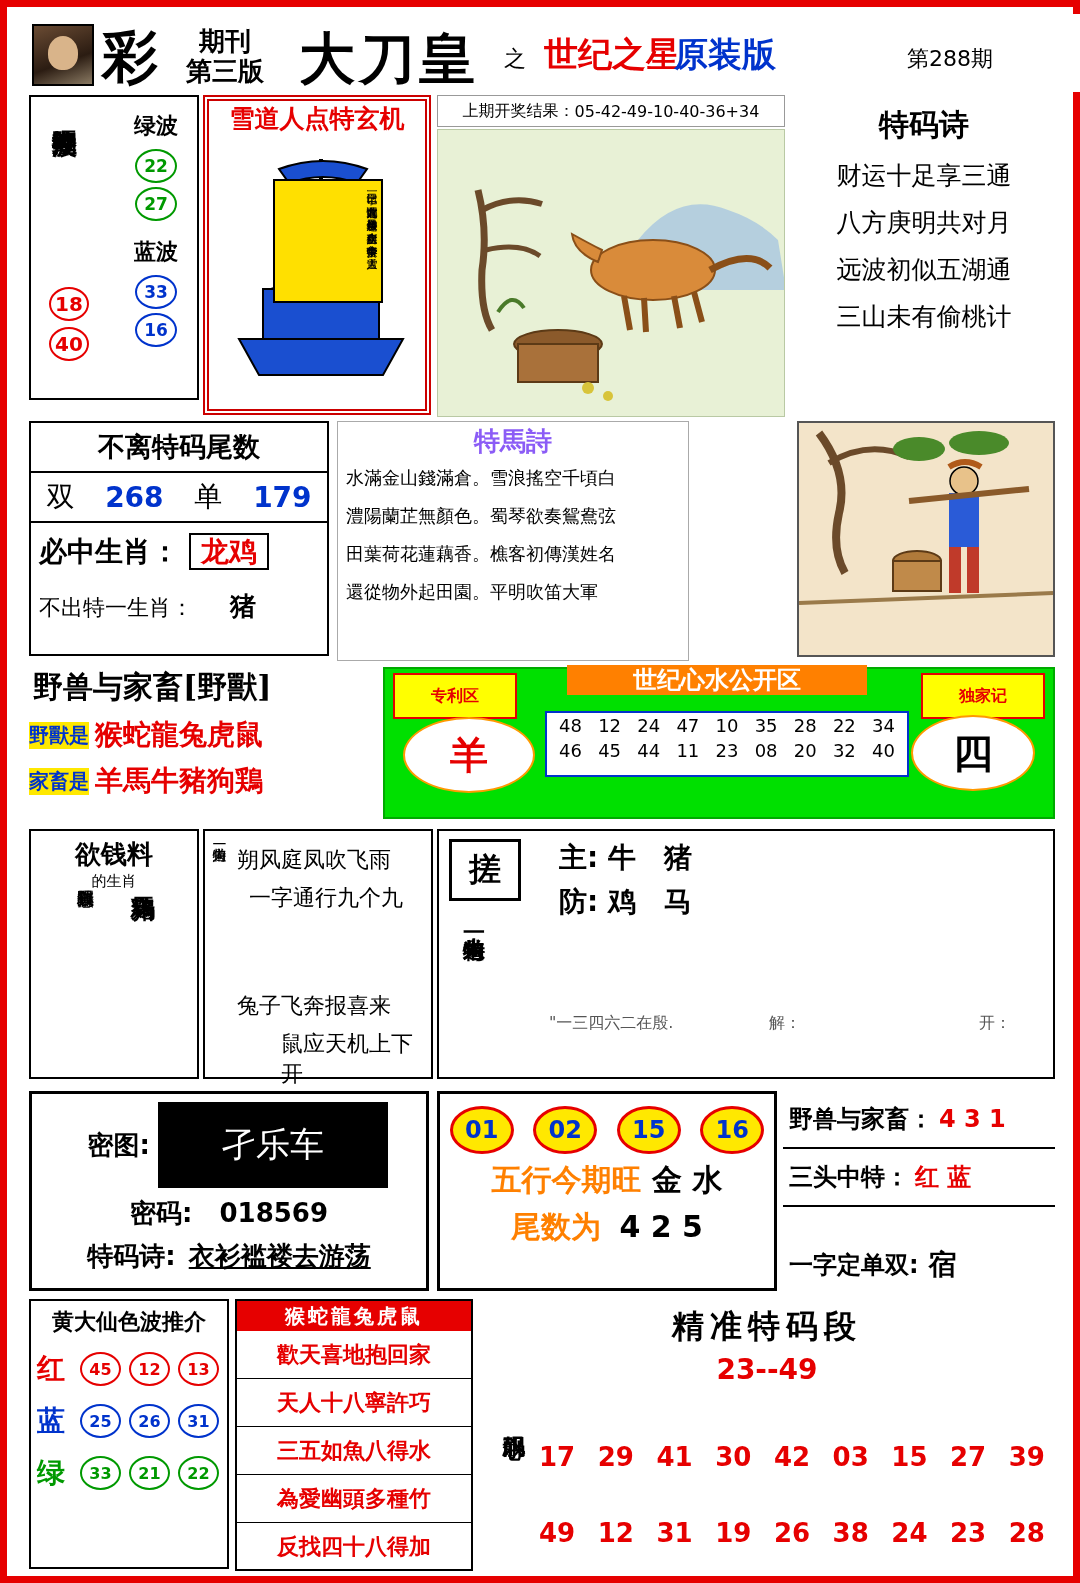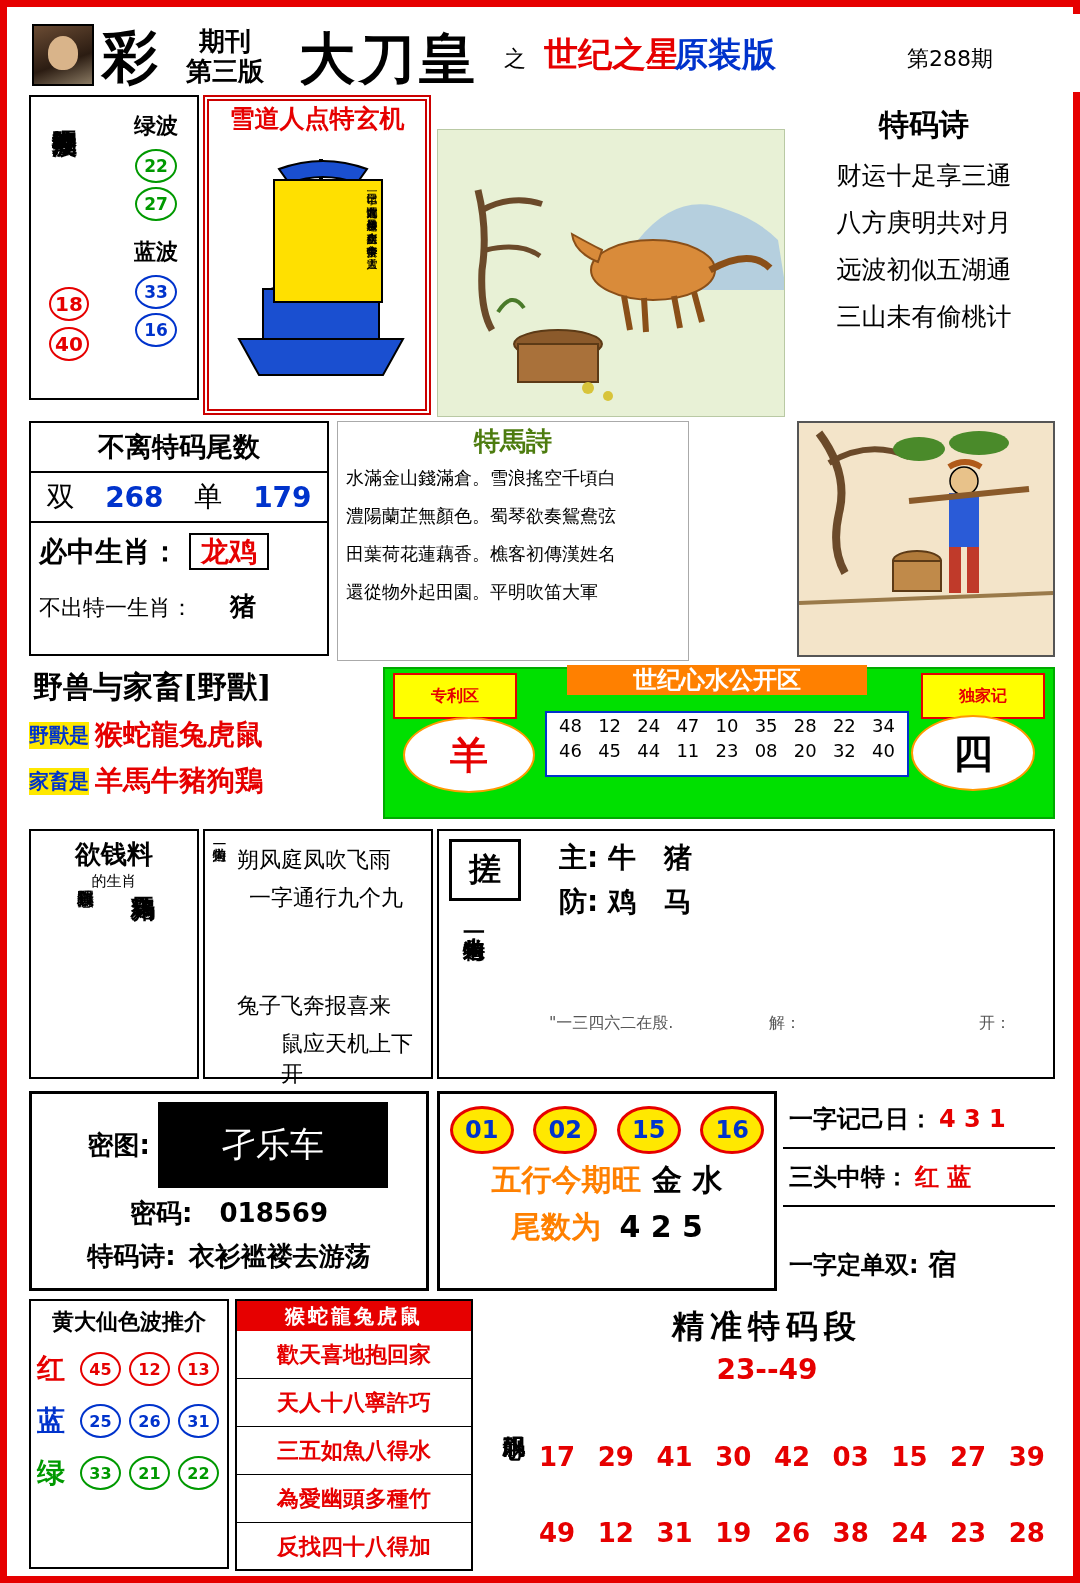--- a/index.html
+++ b/index.html
@@ -57,21 +57,21 @@
   #tema-shi .line{font-size:25px;text-align:center;line-height:47px;font-family:"DejaVu Serif","Liberation Serif",serif;}
 
   
   #weishu-box{left:22px;top:414px;width:300px;height:235px;}
   #weishu-title{font-size:27px;font-weight:bold;text-align:center;padding-top:6px;}
   #weishu-nums{border-top:2px solid #000;border-bottom:2px solid #000;margin-top:6px;height:48px;display:flex;align-items:center;justify-content:space-around;font-size:28px;}
   #bizhong{font-size:28px;font-weight:bold;padding:10px 0 0 8px;}
   #buchu{font-size:22px;padding:18px 0 0 8px;}
 
   #tema-fu{left:330px;top:414px;width:352px;height:240px;background:#fff;border:1px solid #aaa;}
-  #tema-fu .ttl{text-align:center;font-size:26px;font-weight:bold;color:#4d7c0f;padding-top:2px;}
+  #tema-fu .ttl{text-align:center;font-size:26px;font-weight:bold;color:#8b5cf6;padding-top:2px;}
   #tema-fu .poem{font-size:18px;line-height:30px;padding:4px 8px;font-family:"DejaVu Serif","Liberation Serif",serif;}
 
   #pic2{left:790px;top:414px;width:258px;height:236px;background:#f2e2c8;border:2px solid #555;overflow:hidden;}
 
   
   #beast-box{left:22px;top:656px;width:350px;height:160px;}
   #beast-title{font-size:30px;font-weight:bold;font-family:"DejaVu Serif","Liberation Serif",serif;padding:4px 0 0 4px;}
   .beast-row{display:flex;align-items:center;margin-top:8px;}
   .beast-tag{font-size:20px;font-weight:bold;color:#0033cc;margin-right:6px;}
   .beast-vals{font-size:28px;font-weight:bold;color:#e60000;}
@@ -181,20 +181,24 @@
         <rect x="100" y="20" width="4" height="130" fill="#000"></rect>
         <path d="M60 30 q44 -16 88 0 l-10 14 q-34 -12 -68 0 Z" fill="#1a4fd0" stroke="#000" stroke-width="2"></path>
         <path d="M52 150 q50 -18 100 0" fill="none" stroke="#000" stroke-width="2"></path>
       </svg>
       <div id="boat-sail">
         <div class="sailtxt vtext">一字记己日 北方歌谣南方调 庆马年日进斗金赖 众生所归欢喜 荣华富贵今中事 雪道人</div>
       </div>
     </div>
   </div>
 
+  <div class="abs ctr" id="lastdraw">
+    <span id="lastdraw-text">上期开奖结果：</span>
+    <span style="font-size:16px;">05-42-49-10-40-36+34</span>
+  </div>
 
   <div class="abs" id="pic1">
     <svg width="348" height="288" viewBox="0 0 348 288">
       <rect width="348" height="288" fill="#e8f1d6"></rect>
       <path d="M200 110 q40 -50 90 -30 q30 10 50 30 L348 160 L200 160 Z" fill="#a7c7e0" opacity="0.8"></path>
       <path d="M40 60 q10 40 4 80 q-2 40 10 60" stroke="#6b4a2a" stroke-width="7" fill="none"></path>
       <path d="M44 80 q30 -16 60 -6" stroke="#6b4a2a" stroke-width="6" fill="none"></path>
       <path d="M48 120 q34 -8 54 6" stroke="#6b4a2a" stroke-width="5" fill="none"></path>
       <ellipse cx="215" cy="140" rx="62" ry="30" fill="#d98b3a" stroke="#8a4f18" stroke-width="2"></ellipse>
       <path d="M272 140 q40 -22 60 -2" stroke="#8a4f18" stroke-width="7" fill="none"></path>
@@ -340,21 +344,21 @@
     <div id="mitu-row">
       <div id="mitu-label">密图:</div>
       <div id="mitu-img">孑乐车</div>
     </div>
     <div id="mima-row">
       <span>密码:</span>
       <span style="margin-left:18px;">018569</span>
     </div>
     <div id="temashi-row">
       <span>特码诗:</span>
-      <span style="margin-left:4px;">衣衫褴褛去游荡</span>
+      <span style="margin-left:4px;text-decoration:underline;">衣衫褴褛去游荡</span>
     </div>
   </div>
 
   <div class="abs" id="balls-box">
     <div style="display:flex;justify-content:space-around;padding-top:12px;">
       <div class="bigball">01</div>
       <div class="bigball">02</div>
       <div class="bigball">15</div>
       <div class="bigball">16</div>
     </div>
@@ -363,21 +367,21 @@
       <span style="color:#000;">金 水</span>
     </div>
     <div id="weishu2">
       <span>尾数为</span>
       <span style="color:#000;margin-left:8px;">4 2 5</span>
     </div>
   </div>
 
   <div class="abs" id="right-box">
     <div class="rb-row">
-      <span>一字记己日：</span>
+      <span>野兽与家畜：</span>
       <span class="red" style="margin-left:6px;">4 3 1</span>
     </div>
     <div class="rb-row">
       <span>三头中特：</span>
       <span class="red" style="margin-left:6px;">红 蓝</span>
     </div>
     <div class="rb-row" style="border-bottom:none;margin-top:30px;">
       <span>一字定单双:</span>
       <span style="margin-left:10px;font-size:28px;">宿</span>
     </div>

